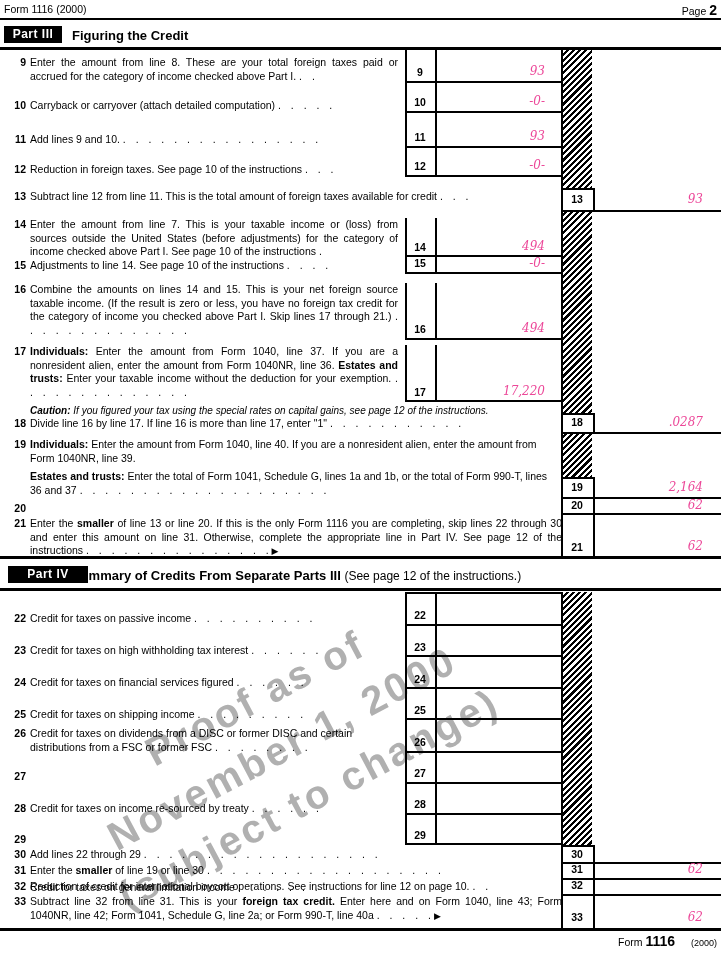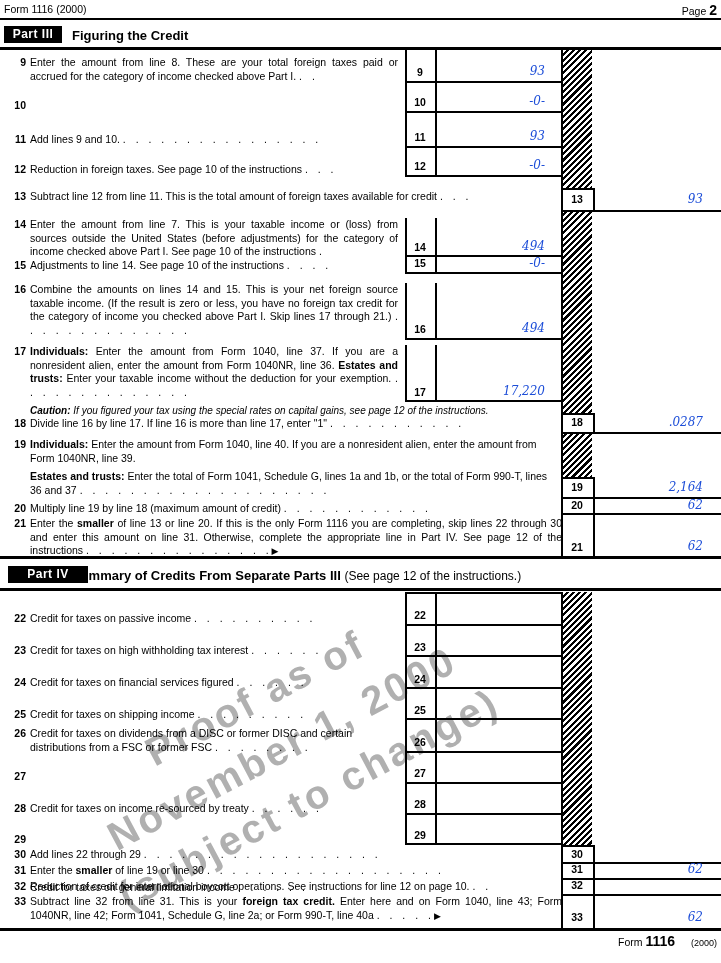--- a/index.html
+++ b/index.html
@@ -17,21 +17,21 @@
            font-size:12px; text-align:center; line-height:17px; letter-spacing:.5px; }
   .pt  { position:absolute; font-weight:bold; font-size:13px; }
   .desc{ position:absolute; font-size:10.5px; line-height:13.5px; }
   .just{ text-align:justify; }
   .gn  { position:absolute; left:4px; width:22px; text-align:right;
          font-weight:bold; font-size:10.5px; }
   .bn  { position:absolute; font-weight:bold; font-size:10.5px; text-align:center; }
   .bni { left:405px; width:30px; }
   .bno { left:561px; width:32px; }
   .val { position:absolute; font-family:"DejaVu Serif",serif; font-style:italic;
-         font-size:12px; text-align:right; color:#1d4ed8; }
+         font-size:12px; text-align:right; color:#ec4899; }
   .vi  { left:437px; width:108px; }
   .vo  { left:595px; width:108px; }
   .leader { word-spacing:7px; font-weight:normal; }
   .b   { font-weight:bold; }
   .cau { font-size:10px; font-style:italic; }
   .cau .b { font-style:italic; }
   .arrow { font-size:9px; }
   .wm  { position:absolute; left:2px; top:663px; width:560px; z-index:0;
          transform:rotate(-28deg); text-align:center; font-weight:bold;
          font-size:40px; line-height:57px; color:#9a9a9a; opacity:.78;
@@ -75,20 +75,21 @@
   <div class="hl" style="left:405px;top:111px;width:156px"></div>
   <div class="hl" style="left:405px;top:146px;width:156px"></div>
   <div class="hl" style="left:405px;top:175px;width:156px"></div>
 
   <div class="gn" style="top:56px">9</div>
   <div class="desc just" style="left:30px;top:56px;width:368px"><span>Enter the amount from line 8. These are your total foreign taxes paid or accrued for the category of income checked above Part I.</span> <span class="leader">. .</span></div>
   <div class="bn bni" style="top:66px">9</div>
   <div class="val vi" style="top:64px">93</div>
 
   <div class="gn" style="top:99px">10</div>
+  <div class="desc" style="left:30px;top:99px;width:368px"><span>Carryback or carryover (attach detailed computation)</span> <span class="leader">. . . . .</span></div>
   <div class="bn bni" style="top:96px">10</div>
   <div class="val vi" style="top:94px">-0-</div>
 
   <div class="gn" style="top:133px">11</div>
   <div class="desc" style="left:30px;top:133px;width:368px"><span>Add lines 9 and 10.</span> <span class="leader">. . . . . . . . . . . . . . . .</span></div>
   <div class="bn bni" style="top:131px">11</div>
   <div class="val vi" style="top:129px">93</div>
 
   <div class="gn" style="top:163px">12</div>
   <div class="desc" style="left:30px;top:163px;width:368px"><span>Reduction in foreign taxes. See page 10 of the instructions</span> <span class="leader">. . .</span></div>
@@ -150,21 +151,20 @@
   <div class="desc" style="left:30px;top:438px;width:530px"><span class="b">Individuals:</span><span> Enter the amount from Form 1040, line 40. If you are a nonresident alien, enter the amount from Form 1040NR, line 39.</span></div>
   <div class="desc" style="left:30px;top:470px;width:530px"><span class="b">Estates and trusts:</span><span> Enter the total of Form 1041, Schedule G, lines 1a and 1b, or the total of Form 990-T, lines 36 and 37</span> <span class="leader">. . . . . . . . . . . . . . . . . . . .</span></div>
   <div class="vl" style="left:561px;top:477px;height:20px"></div>
   <div class="vl" style="left:593px;top:477px;height:20px"></div>
   <div class="hl" style="left:561px;top:477px;width:34px"></div>
   <div class="hl" style="left:561px;top:497px;width:160px"></div>
   <div class="bn bno" style="top:481px">19</div>
   <div class="val vo" style="top:480px">2,164</div>
 
   <div class="gn" style="top:502px">20</div>
-  <div class="desc" style="left:30px;top:502px;width:530px"><span>Multiply line 19 by line 18 (maximum amount of credit)</span> <span class="leader">. . . . . . . . . . . .</span></div>
   <div class="vl" style="left:561px;top:497px;height:16px"></div>
   <div class="vl" style="left:593px;top:497px;height:16px"></div>
   <div class="hl" style="left:561px;top:513px;width:160px"></div>
   <div class="bn bno" style="top:499px">20</div>
   <div class="val vo" style="top:498px">62</div>
 
   <div class="gn" style="top:517px">21</div>
   <div class="desc just" style="left:30px;top:517px;width:532px"><span>Enter the </span><span class="b">smaller</span><span> of line 13 or line 20. If this is the only Form 1116 you are completing, skip lines 22 through 30 and enter this amount on line 31. Otherwise, complete the appropriate line in Part IV. See page 12 of the instructions</span> <span class="leader">. . . . . . . . . . . . . . .</span> <span class="arrow">▶</span></div>
   <div class="vl" style="left:561px;top:513px;height:43px"></div>
   <div class="vl" style="left:593px;top:513px;height:43px"></div>

